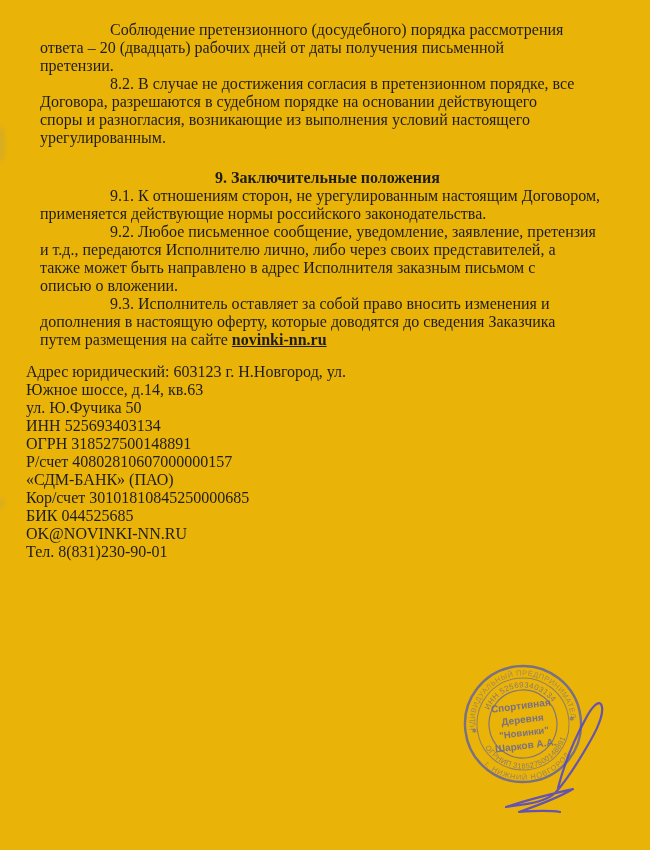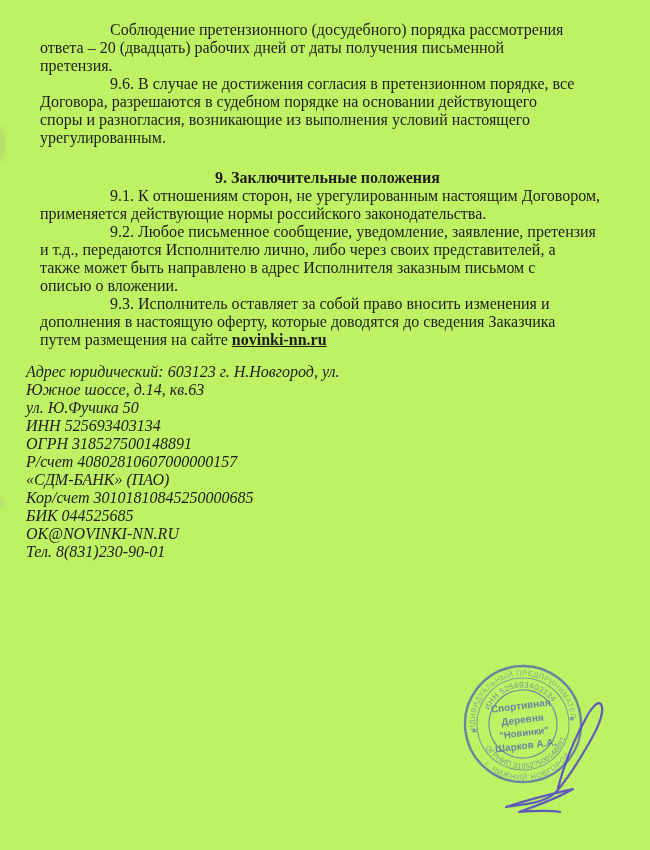--- a/index.html
+++ b/index.html
@@ -12,40 +12,40 @@
     overflow:hidden;
   }
   .textflow{
     position:absolute;left:40px;top:21px;width:575px;
     font-size:16px;line-height:18px;
   }
   .line{white-space:nowrap;}
   .indent{padding-left:70px;}
   .heading{text-align:center;font-weight:bold;margin-top:22px;white-space:normal;padding-left:0;}
   .heading2{text-align:center;font-weight:bold;margin-top:16px;white-space:normal;padding-left:0;}
-  .addr{margin-left:-14px;font-style:italic;}
+  .addr{margin-left:-14px;}
   .first-addr{margin-top:14px;}
   .line b{font-weight:bold;text-decoration:underline;}
   .stamp-svg{position:absolute;left:438px;top:645px;width:212px;height:205px;}
   .smudge{position:absolute;background:#8f8f8f;opacity:.22;filter:blur(2px);border-radius:50%;}
   .arc-t{font-family:"Liberation Sans","DejaVu Sans",sans-serif;}
 </style>
 </head>
 <body>
 
-<div class="page" style="background: #bef264; color: rgb(29, 29, 29);">
+<div class="page" style="background: #eab308; color: rgb(29, 29, 29);">
 
   <div class="smudge" style="left:-2px;top:126px;width:7px;height:36px;"></div>
   <div class="smudge" style="left:-1px;top:497px;width:5px;height:12px;"></div>
 
   <div class="textflow" id="textflow">
       <div class="line indent"><span>Соблюдение претензионного (досудебного) порядка рассмотрения</span></div>
       <div class="line"><span>ответа – 20 (двадцать) рабочих дней от  даты получения письменной</span></div>
-      <div class="line"><span>претензия.</span></div>
-      <div class="line indent"><span>9.6. В случае не достижения согласия в претензионном порядке, все</span></div>
+      <div class="line"><span>претензии.</span></div>
+      <div class="line indent"><span>8.2. В случае не достижения согласия в претензионном порядке, все</span></div>
       <div class="line"><span>Договора, разрешаются в судебном порядке на основании действующего</span></div>
       <div class="line"><span>споры и разногласия, возникающие из выполнения условий настоящего</span></div>
       <div class="line"><span>урегулированным.</span></div>
       <div class="line heading"><span>9. Заключительные положения</span></div>
       <div class="line indent"><span>9.1. К отношениям сторон, не урегулированным настоящим Договором,</span></div>
       <div class="line"><span>применяется действующие нормы российского законодательства.</span></div>
       <div class="line indent"><span>9.2.  Любое письменное сообщение, уведомление, заявление, претензия</span></div>
       <div class="line"><span>и т.д., передаются Исполнителю лично, либо через своих представителей, а</span></div>
       <div class="line"><span>также может быть направлено в адрес Исполнителя заказным письмом с</span></div>
       <div class="line"><span>описью о вложении.</span></div>

